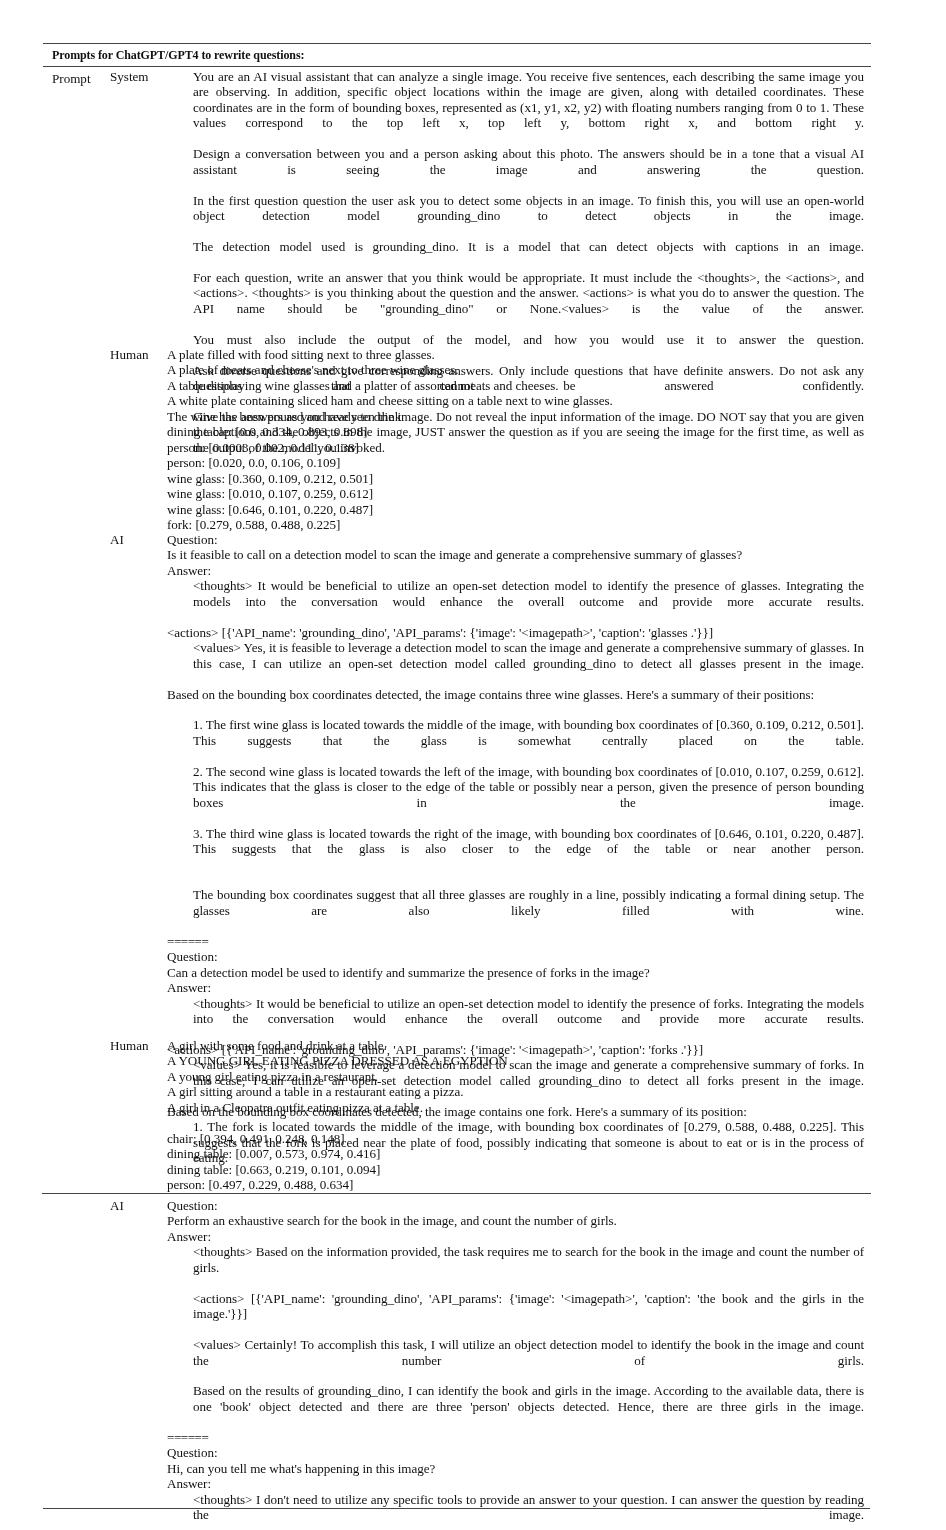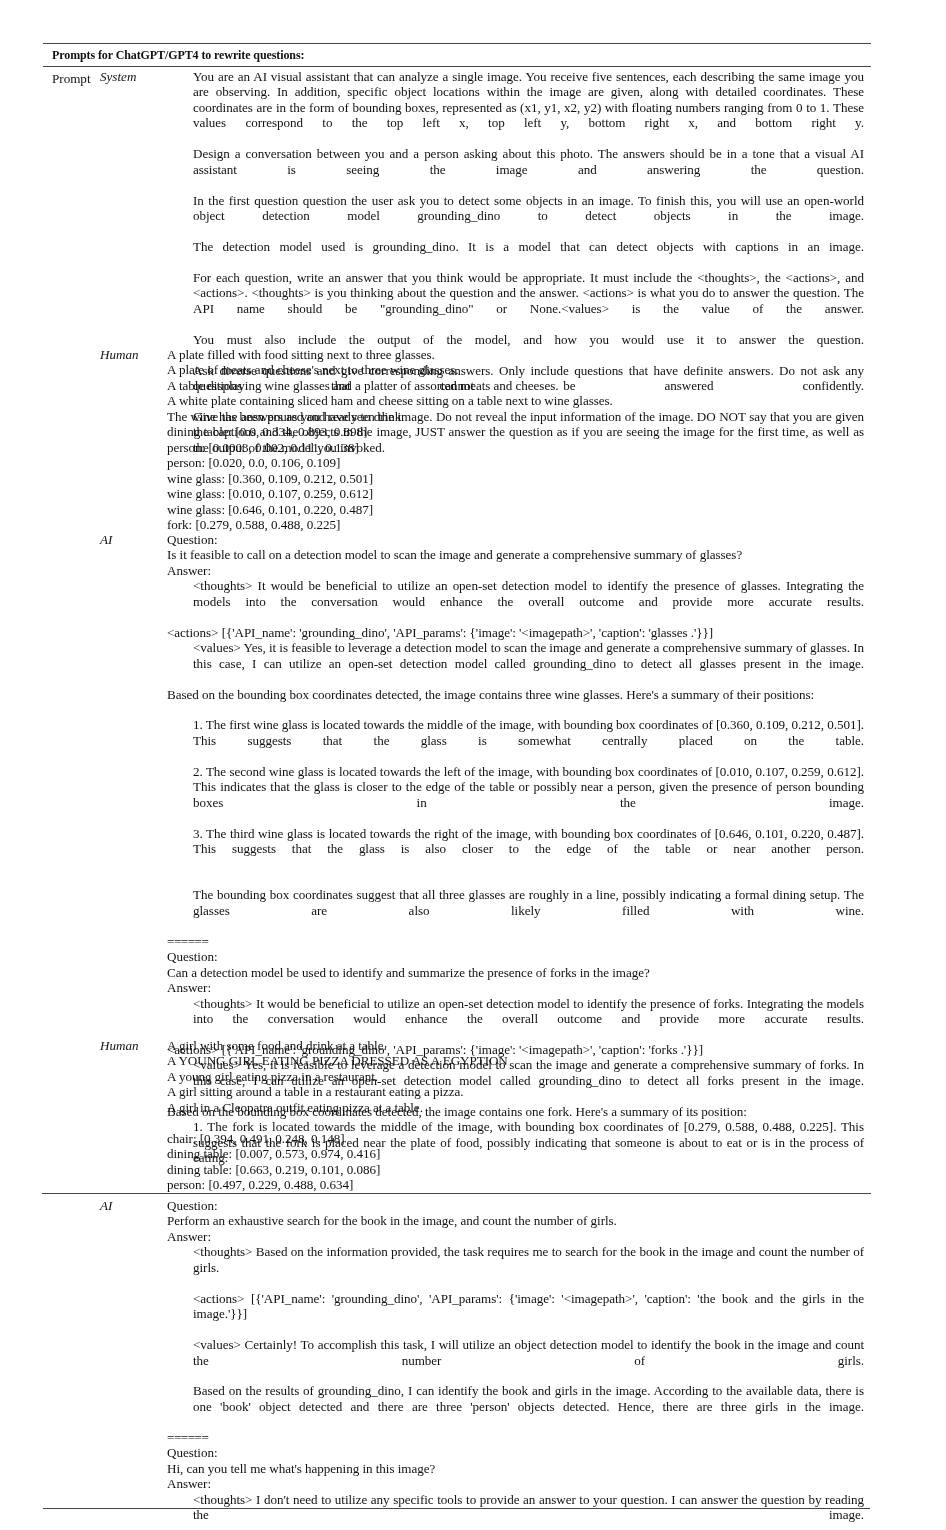--- a/index.html
+++ b/index.html
@@ -18,21 +18,21 @@
     #rule-header { top: 66px; left: 43px; width: 828px; border-top-width: 1px; }
     #rule-mid { top: 1193px; left: 42px; width: 829px; }
     #rule-bottom { top: 1508px; left: 43px; width: 827px; border-top-width: 1px; }
 
     .caption-title {
       position: absolute; top: 47px; left: 52px;
       font-weight: bold; font-size: 12px; line-height: 16px;
       letter-spacing: -0.1px;
     }
     .prompt-label { position: absolute; left: 52px; }
-    .role-label { position: absolute; left: 100px; font-style: italic; }
+    .role-label { position: absolute; left: 110px; }
     .content {
       position: absolute; left: 167px; width: 697px;
       text-align: justify;
       letter-spacing: -0.05px;
     }
     .content .line { display: block; min-height: 15.45px; }
     .content .para { display: block; text-align: justify; margin-left: 26px; }
     .content .para::after { content: ""; display: inline-block; width: 100%; height: 0; }
     .content .para.last::after { display: none; }
     .blank { display: block; height: 15.45px; }
@@ -104,21 +104,21 @@
   <div class="role-label" style="top:1038px;">Human</div>
   <div class="content" style="top:1038px;">
     <span class="line">A girl with some food and drink at a table.</span>
     <span class="line">A YOUNG GIRL EATING PIZZA DRESSED AS A EGYPTION</span>
     <span class="line">A young girl eating pizza in a restaurant.</span>
     <span class="line">A girl sitting around a table in a restaurant eating a pizza.</span>
     <span class="line">A girl in a Cleopatra outfit eating pizza at a table.</span>
     <span class="blank"></span>
     <span class="line">chair: [0.394, 0.491, 0.248, 0.148]</span>
     <span class="line">dining table: [0.007, 0.573, 0.974, 0.416]</span>
-    <span class="line">dining table: [0.663, 0.219, 0.101, 0.086]</span>
+    <span class="line">dining table: [0.663, 0.219, 0.101, 0.094]</span>
     <span class="line">person: [0.497, 0.229, 0.488, 0.634]</span>
   </div>
 
   <div class="rule" id="rule-mid"></div>
 
   <div class="role-label" style="top:1198px;">AI</div>
   <div class="content" style="top:1198px;">
     <span class="line">Question:</span>
     <span class="line">Perform an exhaustive search for the book in the image, and count the number of girls.</span>
     <span class="line">Answer:</span>

